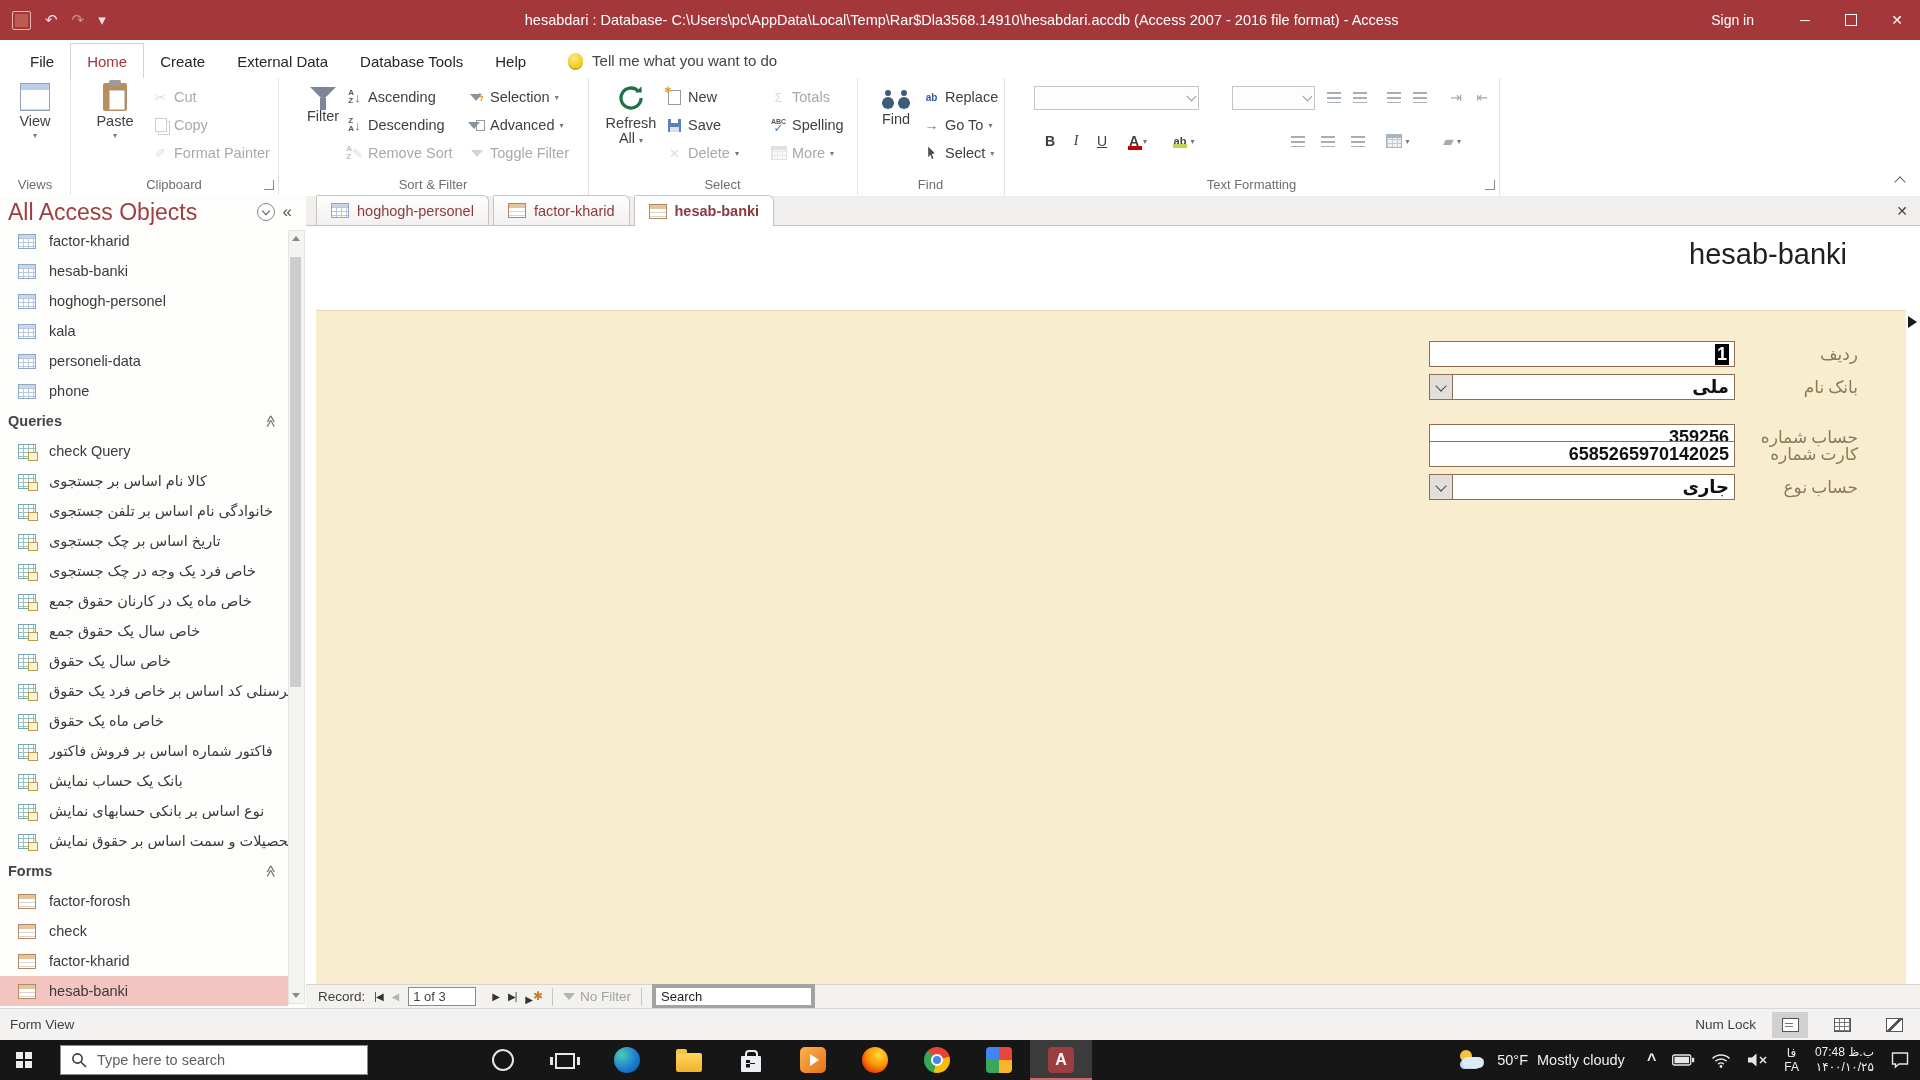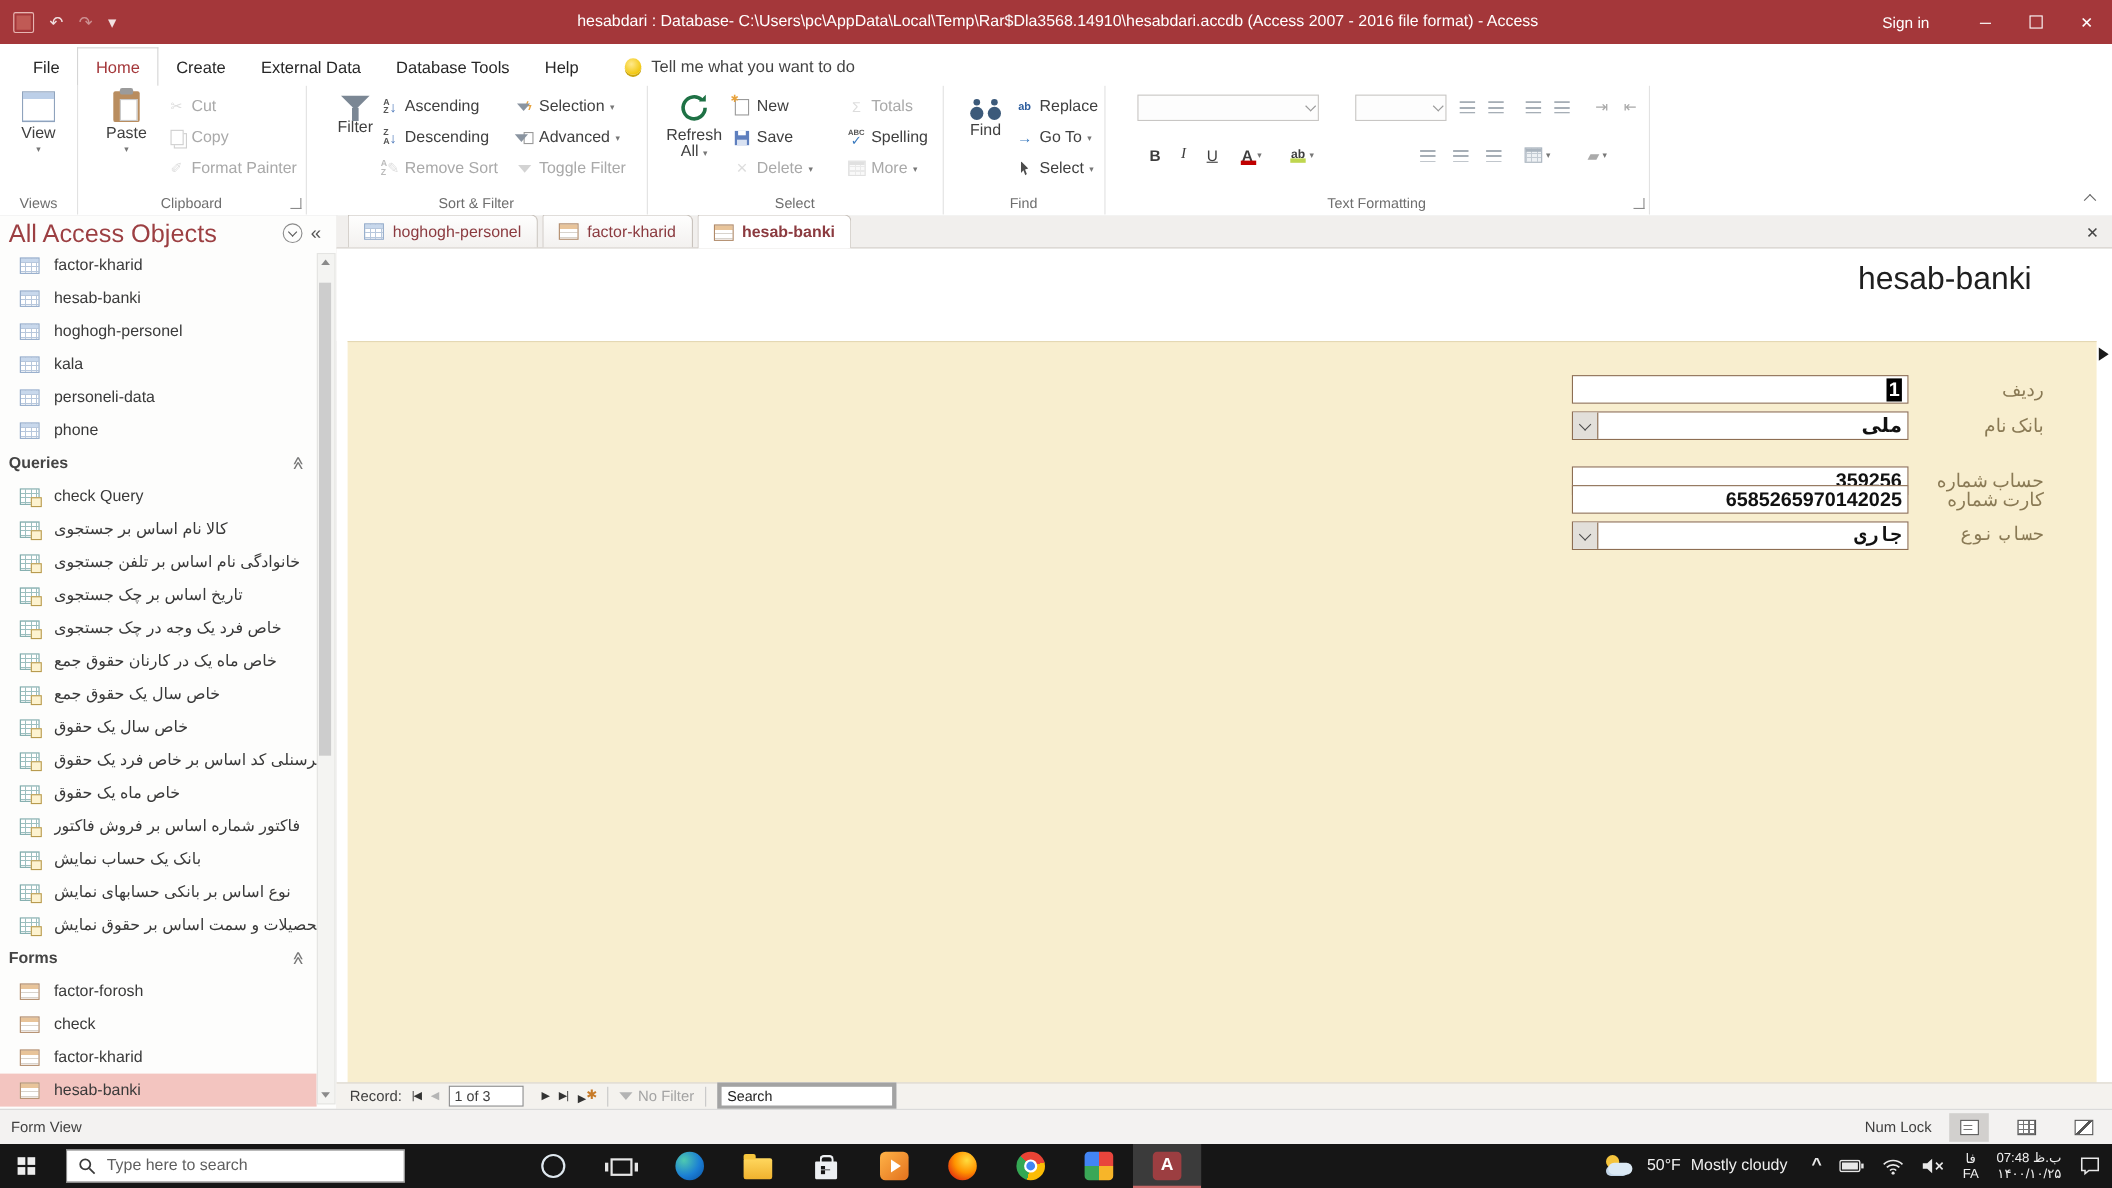--- a/index.html
+++ b/index.html
@@ -617,21 +617,21 @@
               <span class="fld-val">359256</span>
             </div>
             <div class="fld-label"><span class="w" dir="rtl">شماره</span><span class="w" dir="rtl">حساب</span></div>
           </div>
           <div class="fld-row" style="top: 130px;">
             <div class="fld-box">
               <span class="fld-val">6585265970142025</span>
             </div>
             <div class="fld-label"><span class="w" dir="rtl">شماره</span><span class="w" dir="rtl">کارت</span></div>
           </div>
-          <div class="fld-row" style="top: 163px; font-family: Liberation Mono, monospace;">
+          <div class="fld-row" style="top: 163px;">
             <div class="fld-box">
               <span class="fld-combo-btn">
                 <span class="cchev"></span>
               </span>
               <span class="fld-val">جاری</span>
             </div>
             <div class="fld-label"><span class="w" dir="rtl">نوع</span><span class="w" dir="rtl">حساب</span></div>
           </div>
         </div>
     </div>

